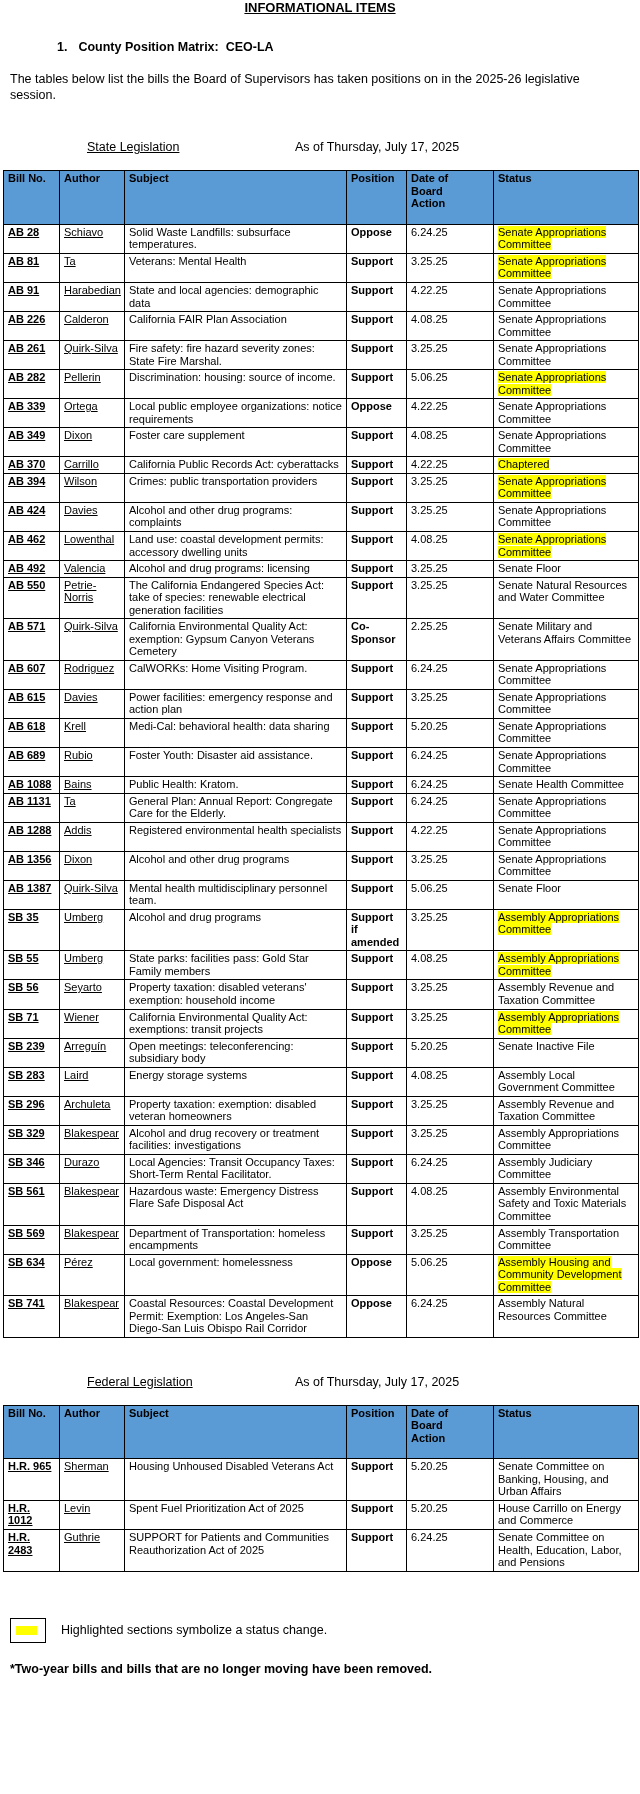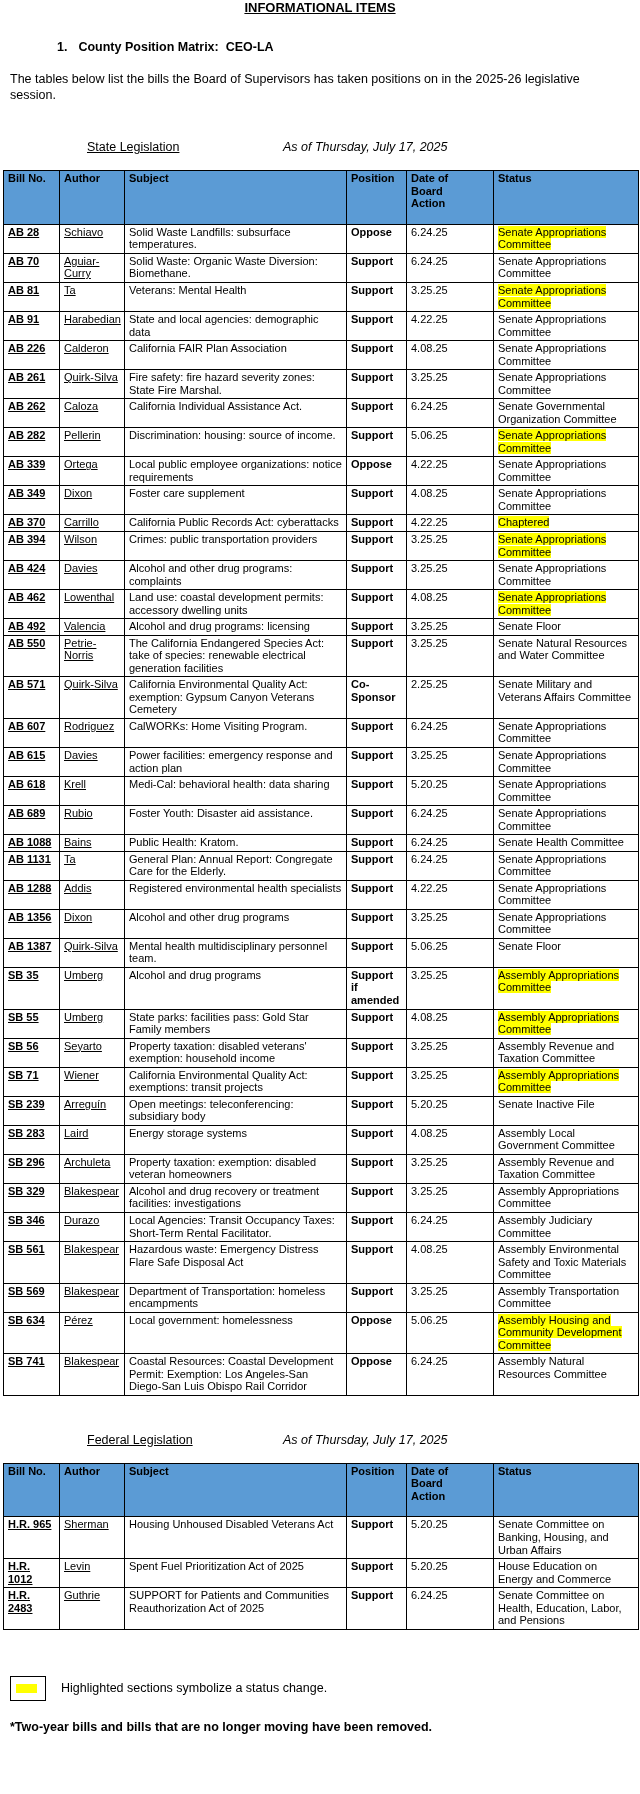--- a/index.html
+++ b/index.html
@@ -44,23 +44,22 @@
     font-size: 12.5px;
   }
   .section-label {
     position: absolute;
     left: 87px;
     top: 0;
     text-decoration: underline;
   }
   .as-of {
     position: absolute;
-    left: 283px;
+    left: 295px;
     top: 0;
-    font-style: italic;
   }
   table.bills {
     border-collapse: collapse;
     table-layout: fixed;
     width: 635px;
     margin: 13px 0 0 3px;
     font-size: 11px;
     line-height: 1.14;
   }
   table.bills th, table.bills td {
@@ -158,28 +157,20 @@
       <tbody>
           <tr>
             <td class="c0"><span class="link bill">AB 28</span></td>
             <td class="c1"><span class="link">Schiavo</span></td>
             <td class="c2"><span>Solid Waste Landfills: subsurface temperatures.</span></td>
             <td class="c3"><span class="pos">Oppose</span></td>
             <td class="c4"><span>6.24.25</span></td>
             <td class="c5"><span class="hl">Senate Appropriations Committee</span></td>
           </tr>
           <tr>
-            <td class="c0"><span class="link bill">AB 70</span></td>
-            <td class="c1"><span class="link">Aguiar-Curry</span></td>
-            <td class="c2"><span>Solid Waste: Organic Waste Diversion: Biomethane.</span></td>
-            <td class="c3"><span class="pos">Support</span></td>
-            <td class="c4"><span>6.24.25</span></td>
-            <td class="c5"><span>Senate Appropriations Committee</span></td>
-          </tr>
-          <tr>
             <td class="c0"><span class="link bill">AB 81</span></td>
             <td class="c1"><span class="link">Ta</span></td>
             <td class="c2"><span>Veterans: Mental Health</span></td>
             <td class="c3"><span class="pos">Support</span></td>
             <td class="c4"><span>3.25.25</span></td>
             <td class="c5"><span class="hl">Senate Appropriations Committee</span></td>
           </tr>
           <tr>
             <td class="c0"><span class="link bill">AB 91</span></td>
             <td class="c1"><span class="link">Harabedian</span></td>
@@ -196,28 +187,20 @@
             <td class="c4"><span>4.08.25</span></td>
             <td class="c5"><span>Senate Appropriations Committee</span></td>
           </tr>
           <tr>
             <td class="c0"><span class="link bill">AB 261</span></td>
             <td class="c1"><span class="link">Quirk-Silva</span></td>
             <td class="c2"><span>Fire safety: fire hazard severity zones: State Fire Marshal.</span></td>
             <td class="c3"><span class="pos">Support</span></td>
             <td class="c4"><span>3.25.25</span></td>
             <td class="c5"><span>Senate Appropriations Committee</span></td>
-          </tr>
-          <tr>
-            <td class="c0"><span class="link bill">AB 262</span></td>
-            <td class="c1"><span class="link">Caloza</span></td>
-            <td class="c2"><span>California Individual Assistance Act.</span></td>
-            <td class="c3"><span class="pos">Support</span></td>
-            <td class="c4"><span>6.24.25</span></td>
-            <td class="c5"><span>Senate Governmental Organization Committee</span></td>
           </tr>
           <tr>
             <td class="c0"><span class="link bill">AB 282</span></td>
             <td class="c1"><span class="link">Pellerin</span></td>
             <td class="c2"><span>Discrimination: housing: source of income.</span></td>
             <td class="c3"><span class="pos">Support</span></td>
             <td class="c4"><span>5.06.25</span></td>
             <td class="c5"><span class="hl">Senate Appropriations Committee</span></td>
           </tr>
           <tr>
@@ -504,21 +487,21 @@
             <td class="c3"><span class="pos">Support</span></td>
             <td class="c4"><span>5.20.25</span></td>
             <td class="c5"><span>Senate Committee on Banking, Housing, and Urban Affairs</span></td>
           </tr>
           <tr>
             <td class="c0"><span class="link bill">H.R. 1012</span></td>
             <td class="c1"><span class="link">Levin</span></td>
             <td class="c2"><span>Spent Fuel Prioritization Act of 2025</span></td>
             <td class="c3"><span class="pos">Support</span></td>
             <td class="c4"><span>5.20.25</span></td>
-            <td class="c5"><span>House Education on Energy and Commerce</span></td>
+            <td class="c5"><span>House Carrillo on Energy and Commerce</span></td>
           </tr>
           <tr>
             <td class="c0"><span class="link bill">H.R. 2483</span></td>
             <td class="c1"><span class="link">Guthrie</span></td>
             <td class="c2"><span>SUPPORT for Patients and Communities Reauthorization Act of 2025</span></td>
             <td class="c3"><span class="pos">Support</span></td>
             <td class="c4"><span>6.24.25</span></td>
             <td class="c5"><span>Senate Committee on Health, Education, Labor, and Pensions</span></td>
           </tr>
         </tbody>

